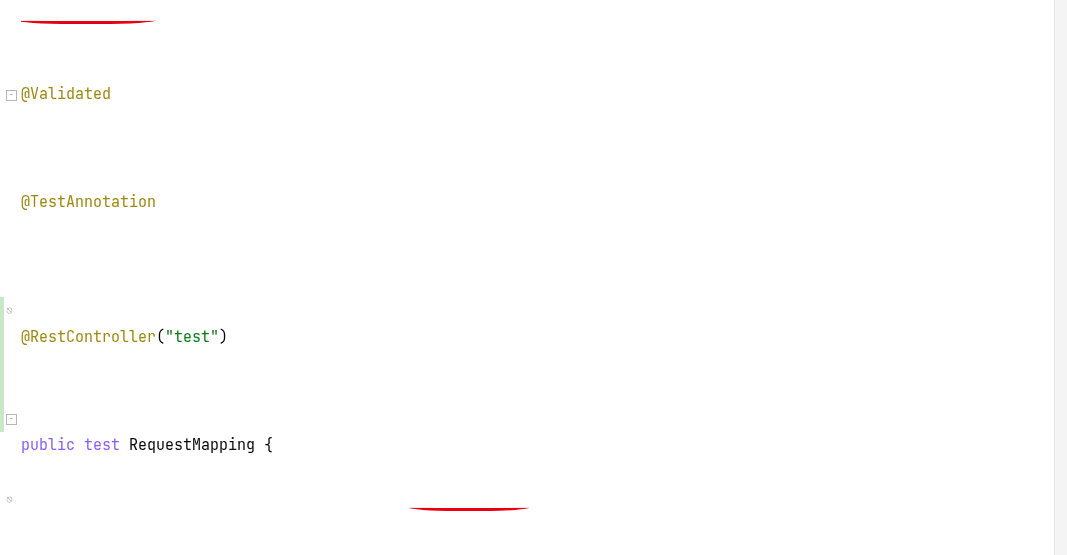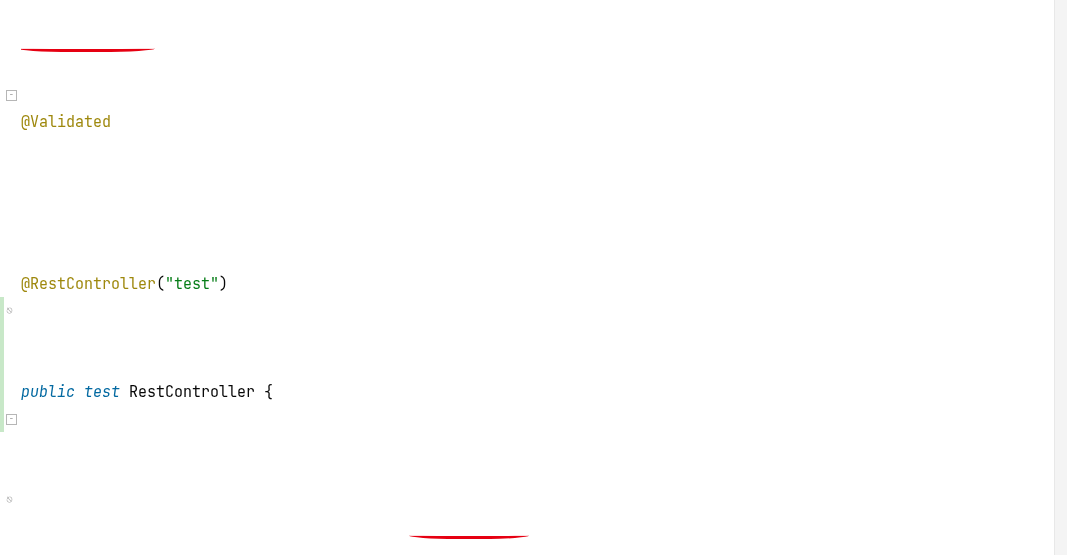--- a/index.html
+++ b/index.html
@@ -26,29 +26,28 @@
     background: #ffffff;
     border-right: 0;
     position: relative;
     flex-shrink: 0;
   }
   .code-area {
     flex: 1;
     white-space: pre;
     position: relative;
     overflow: hidden;
-    margin-top: 28px;
   }
   .line {
     height: 27px;
     padding-left: 0px;
     position: relative;
   }
   .c-annot   { color: #9e880d; }
-  .c-keyword { color: #0369a1; font-style: italic; }
+  .c-keyword { color: #8b5cf6; }
   .c-str     { color: #067d17; }
   .c-text    { color: #080808; }
 
   .underline-red {
     position: absolute;
     height: 6px;
     border-bottom: 3px solid #e60012;
     border-radius: 0 0 40% 40%;
   }
   .right-border {
@@ -99,25 +98,26 @@
     <div class="fold" style="top:90px">−</div>
     <div class="fold" style="top:414px">−</div>
     <div class="gutter-mark" style="top:297px">⎋</div>
     <div class="gutter-mark" style="top:486px">⎋</div>
   </div>
 
   <div class="code-area">
     
     <div class="line"><span class="c-annot">@Validated</span></div>
     
+    <div class="line"><span class="c-annot">@TestAnnotation</span></div>
     
     
     <div class="line"><span class="c-annot">@RestController</span><span class="c-text">(</span><span class="c-str">"test"</span><span class="c-text">)</span></div>
     
-    <div class="line"><span class="c-keyword">public</span><span> </span><span class="c-keyword">test</span><span> </span><span class="c-text">RestController</span><span class="c-text"> </span><span class="c-text">{</span></div>
+    <div class="line"><span class="c-keyword">public</span><span> </span><span class="c-keyword">test</span><span> </span><span class="c-text">RequestMapping</span><span class="c-text"> </span><span class="c-text">{</span></div>
     
     
     
     
     
     
     
     
     
     

